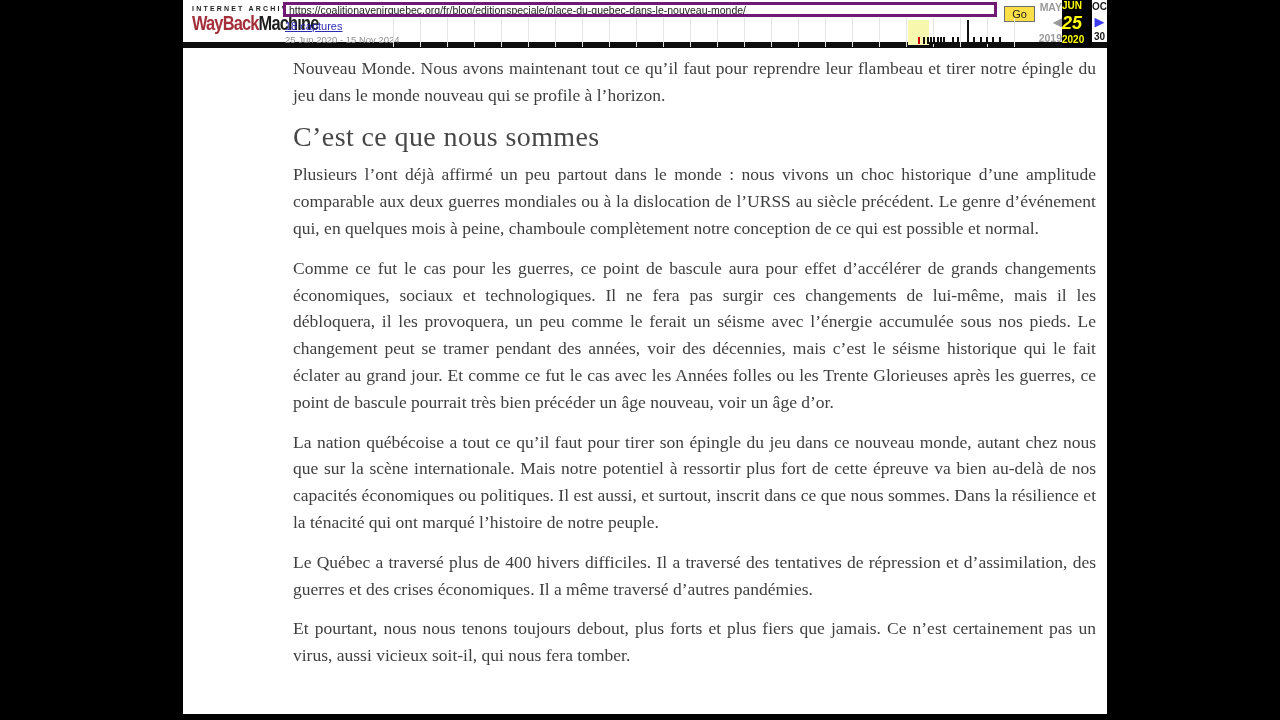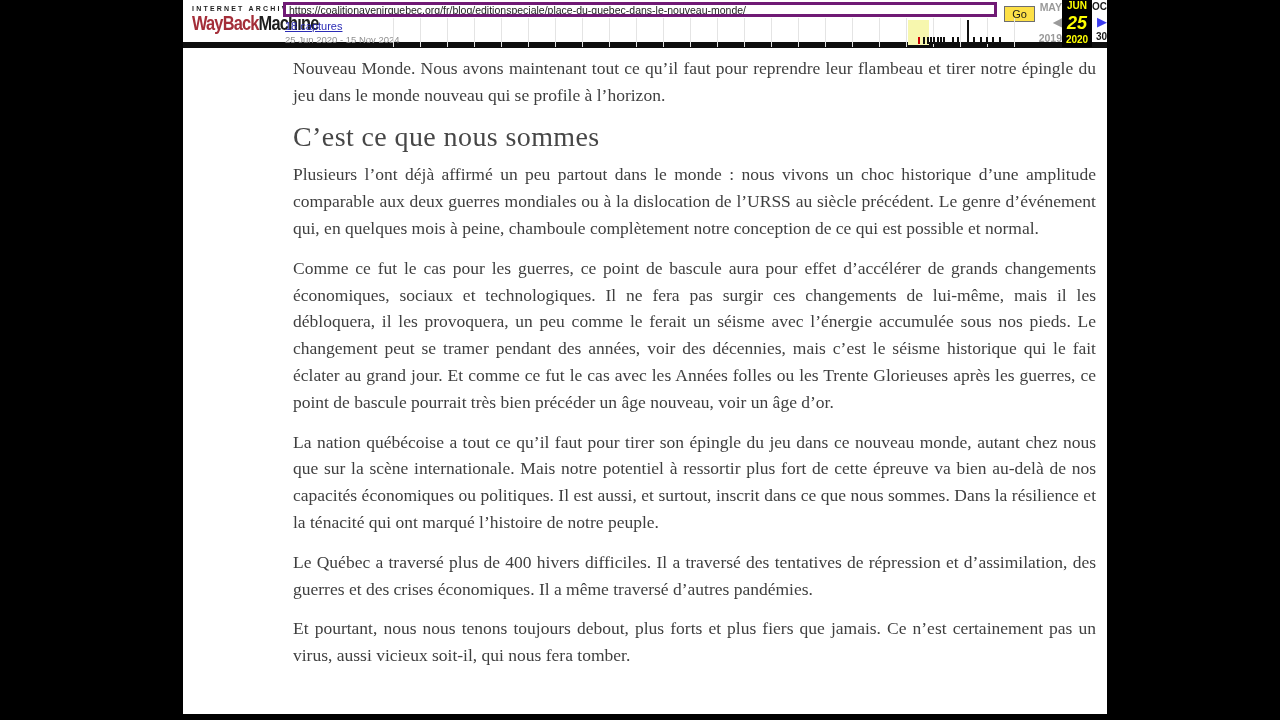--- a/index.html
+++ b/index.html
@@ -79,28 +79,28 @@
   .nav-prev {
     position:absolute; left:852px; top:0; width:27px; height:47px;
     text-align:right; color:#9a9a9a;
   }
   .nav-prev .m, .nav-prev .y { font-size:10.5px; font-weight:bold; line-height:14px; }
   .nav-prev .arrow { font-size:12px; line-height:17px; color:#9a9a9a; cursor:pointer; }
 
   .nav-current {
     position:absolute; left:879px; top:0; width:30px; height:47px;
     background:var(--date_box_bg,#000);
-    color:var(--date_yellow,#ff0); text-align:center;
+    color:var(--date_yellow,#ff0); text-align:left;
   }
   .nav-current .m, .nav-current .y { font-size:10px; font-weight:bold; line-height:12px; }
   .nav-current .d { font-size:18px; font-weight:bold; line-height:22px;font-style:italic; }
 
   .nav-next {
     position:absolute; left:909px; top:0; width:15px; height:47px;
-    overflow:hidden; color:#1a1a1a; text-align:right;border-radius:6px;
+    overflow:hidden; color:#1a1a1a; text-align:center;border-radius:6px;
   }
   .nav-next .m, .nav-next .y { font-size:10px; font-weight:bold; line-height:13px; }
   .nav-next .arrow { font-size:13px; line-height:17px; color:var(--arrow_blue,#3b3bf0); cursor:pointer; }
 
   
   .content {
     padding:7px 11px 0 110px;
     font-family:"Liberation Serif", "DejaVu Serif", serif;
     font-size:17.5px; line-height:26.8px;
     color:var(--text,#3f3f3f);

